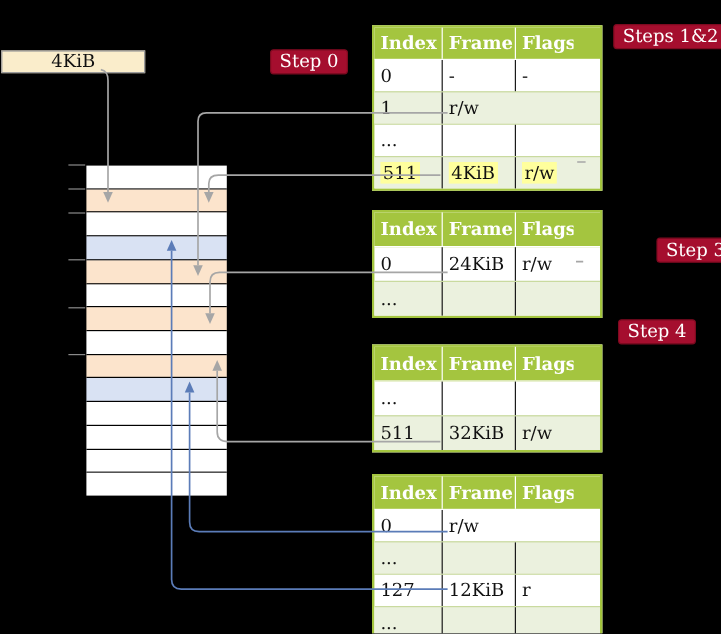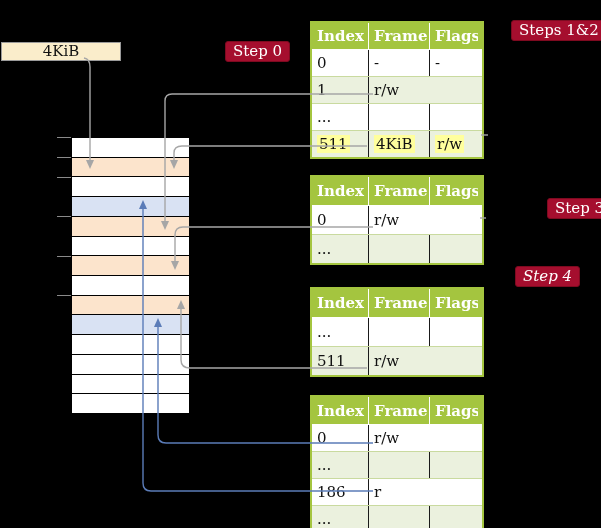--- a/index.html
+++ b/index.html
@@ -25,21 +25,21 @@
     display:flex;flex-direction:column;border:1px solid #000;box-sizing:border-box;
   }
   .mem-row{flex:1 1 0;border-bottom:1px solid #000;}
   .mem-row:last-child{border-bottom:none;}
   .mem-white{background:#ffffff;}
   .mem-peach{background:var(--peach);}
   .mem-blue{background:var(--lblue);}
   .mem-tick{position:absolute;left:57px;width:14px;height:0;border-top:1px solid #8a8a8a;}
   
   .pt-table{
-    position:absolute;left:310px;width:174px;
+    position:absolute;left:310px;width:192px;
     border:2px solid var(--green);box-sizing:border-box;background:#fff;
   }
   .pt-row{display:grid;grid-template-columns:57px 61px 48px;}
   .pt-row.hdr{background:var(--green);border-bottom:1px solid #fff;}
   .pt-row.body + .pt-row.body{border-top:1px solid #c9da9f;}
   .pt-cell{
     padding-left:5px;font-size:15px;color:#111;overflow:hidden;white-space:nowrap;
     display:flex;align-items:center;box-sizing:border-box;
   }
   .pt-row.hdr .pt-cell{color:#fff;font-weight:bold;border-right:1px solid #fff;}
@@ -54,21 +54,21 @@
 </head>
 <body>
 
 <div id="canvas">
 
   <div id="frame-box">4KiB</div>
 
   <div class="step-label" style="left:188px;top:41px;margin-left:37px;">Step 0</div>
   <div class="step-label" style="left:511px;top:20px;">Steps 1&amp;2</div>
   <div class="step-label" style="left:547px;top:158px;margin-top:40px;">Step 3</div>
-  <div class="step-label" style="left:515px;top:266px;font-style:italic;">Step 4</div>
+  <div class="step-label" style="left:515px;top:266px;">Step 4</div>
 
   <div id="memory-column">
       <div class="mem-row mem-white"></div>
       <div class="mem-row mem-peach"></div>
       <div class="mem-row mem-white"></div>
       <div class="mem-row mem-blue"></div>
       <div class="mem-row mem-peach"></div>
       <div class="mem-row mem-white"></div>
       <div class="mem-row mem-peach"></div>
       <div class="mem-row mem-white"></div>
@@ -121,20 +121,21 @@
       </div>
     </div>
   <div class="pt-table" id="pt1" style="top:175px;">
       <div class="pt-row hdr" style="height: 28px;">
         <div class="pt-cell">Index</div>
         <div class="pt-cell">Frame</div>
         <div class="pt-cell">Flags</div>
       </div>
       <div class="pt-row body" style="height: 28px;">
         <div class="pt-cell">0</div>
+        <div class="pt-cell">24KiB</div>
         <div class="pt-cell">r/w</div>
       </div>
       <div class="pt-row body shaded" style="height: 28px;">
         <div class="pt-cell">...</div>
         <div class="pt-cell"></div>
         <div class="pt-cell"></div>
       </div>
     </div>
   <div class="pt-table" id="pt2" style="top:287px;">
       <div class="pt-row hdr" style="height: 28px;">
@@ -142,40 +143,42 @@
         <div class="pt-cell">Frame</div>
         <div class="pt-cell">Flags</div>
       </div>
       <div class="pt-row body" style="height: 28px;">
         <div class="pt-cell">...</div>
         <div class="pt-cell"></div>
         <div class="pt-cell"></div>
       </div>
       <div class="pt-row body shaded" style="height: 28px;">
         <div class="pt-cell">511</div>
+        <div class="pt-cell">32KiB</div>
         <div class="pt-cell">r/w</div>
       </div>
     </div>
   <div class="pt-table" id="pt3" style="top:395px;">
       <div class="pt-row hdr" style="height: 27px;">
         <div class="pt-cell">Index</div>
         <div class="pt-cell">Frame</div>
         <div class="pt-cell">Flags</div>
       </div>
       <div class="pt-row body" style="height: 26px;">
         <div class="pt-cell">0</div>
         <div class="pt-cell">r/w</div>
       </div>
       <div class="pt-row body shaded" style="height: 26px;">
         <div class="pt-cell">...</div>
         <div class="pt-cell"></div>
         <div class="pt-cell"></div>
       </div>
       <div class="pt-row body" style="height: 26px;">
-        <div class="pt-cell">186</div>
+        <div class="pt-cell">127</div>
+        <div class="pt-cell">12KiB</div>
         <div class="pt-cell">r</div>
       </div>
       <div class="pt-row body shaded" style="height: 26px;">
         <div class="pt-cell">...</div>
         <div class="pt-cell"></div>
         <div class="pt-cell"></div>
       </div>
     </div>
 
   <svg id="connectors" width="601" height="528">

